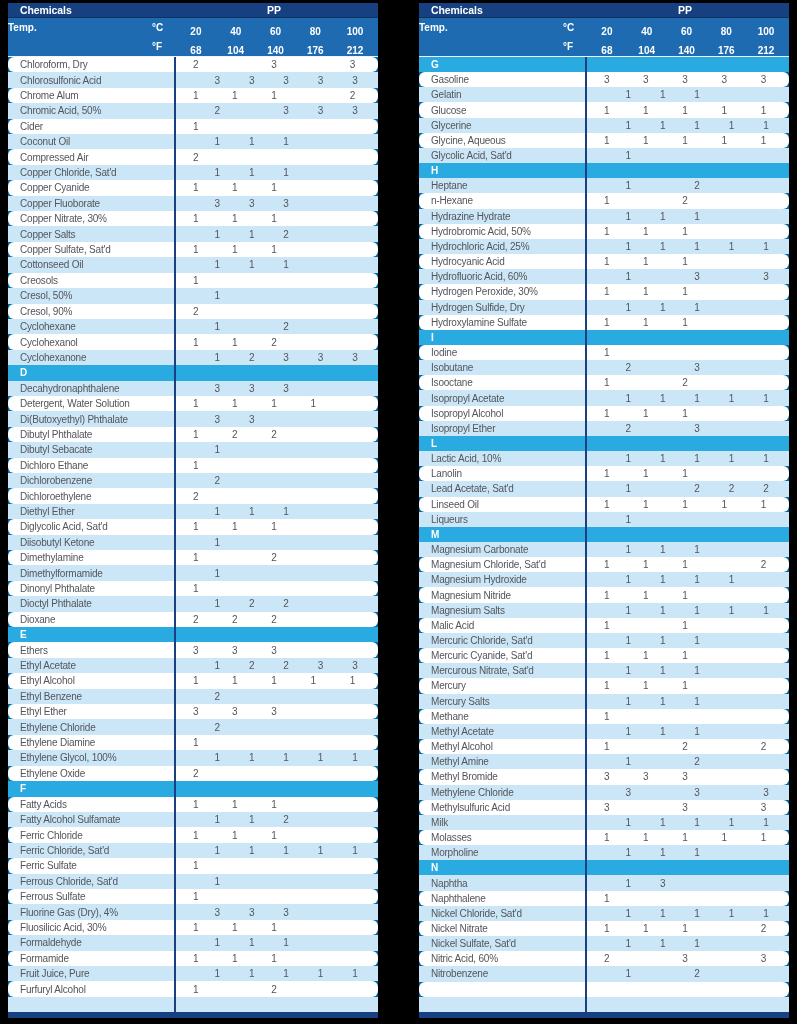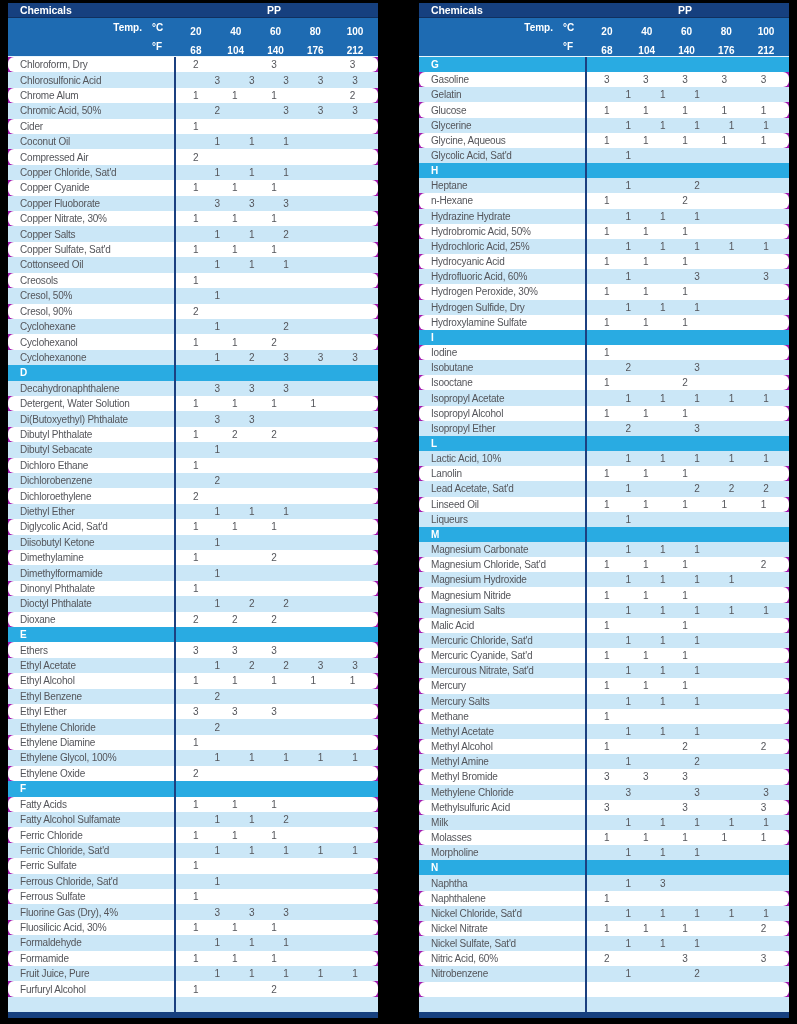--- a/index.html
+++ b/index.html
@@ -3,37 +3,37 @@
 <meta charset="utf-8">
 <style>
   html,body{margin:0;padding:0;}
   body{
     width:797px;height:1024px;background:#000;position:relative;overflow:hidden;
     font-family:"Liberation Sans","DejaVu Sans",sans-serif;
   }
   *{box-sizing:border-box;}
   .res-table{
     position:absolute;top:3px;height:1015px;width:370px;
-    display:flex;flex-direction:column;background:#a21caf;
+    display:flex;flex-direction:column;background:#0369a1;
   }
   #table-left{left:8px;}
   #table-right{left:419px;}
   .t-head{
     flex:0 0 14px;background:#16407F;color:#fff;font-weight:bold;font-size:10.5px;
     display:flex;align-items:center;letter-spacing:-0.1px;
   }
   .t-head .name{width:168px;padding-left:12px;}
   .t-head .vals{flex:1;display:flex;padding-right:6px;}
   .t-head .pp{flex:1;text-align:center;}
   .t-temp{
     flex:0 0 31px;background:#1E6BB2;border-top:1px solid #10305F;border-bottom:1px solid #EAF5FC;
     display:flex;flex-direction:column;color:#fff;font-weight:bold;font-size:10px;
   }
   .t-temp .tline{flex:1;display:flex;align-items:center;}
-  .t-temp .label-area{width:168px;display:flex;justify-content:flex-end;align-items:center;}
+  .t-temp .label-area{width:168px;display:flex;justify-content:space-between;align-items:center;}
   .t-temp .tlab{margin-right:10px;}
   .t-temp .tdeg{width:24px;}
   .t-temp .vals{flex:1;display:flex;padding-right:3px;margin-top:8px;}
   .t-temp .vcell{flex:1;text-align:center;}
   .rows{flex:1;display:flex;flex-direction:column;}
   .row{
     flex:1 1 0;display:flex;align-items:stretch;
     font-size:10px;color:#54555A;letter-spacing:-0.2px;min-height:0;
   }
   .row .name{

